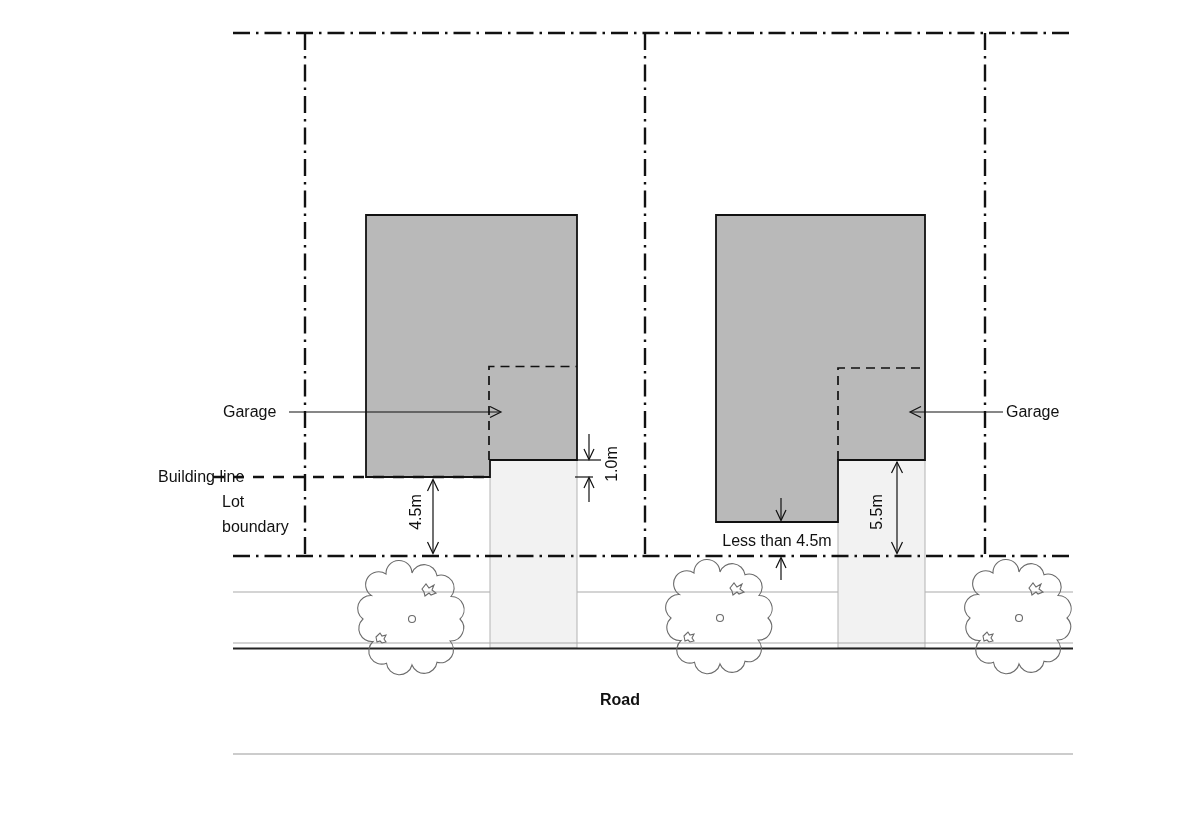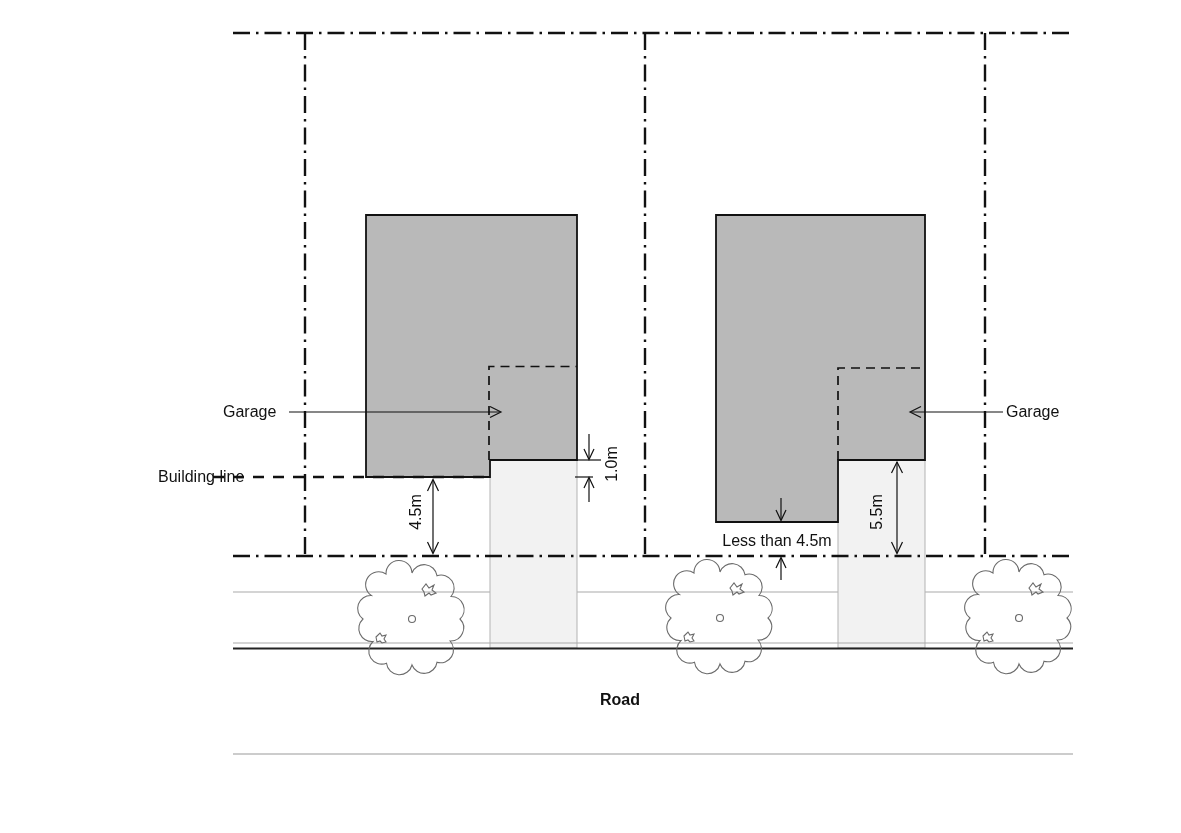--- a/index.html
+++ b/index.html
@@ -112,20 +112,21 @@
     <g stroke="#111" stroke-width="1.2" fill="none">
       <path d="M781 498 V519"></path>
       <path d="M776 510 L781 520.5 L786 510"></path>
       <path d="M781 580 V559"></path>
       <path d="M776 568 L781 557.5 L786 568"></path>
     </g>
   </svg>
 
   <div class="lbl" style="left:110px;top:467px;margin-left:48px;">Building line</div>
 
+  <div class="lbl wrap" style="left:222px;top:489px;width:82px;">Lot boundary</div>
 
   <div class="lbl" style="left:223px;top:402px;">Garage</div>
 
   <div class="lbl" style="left:1006px;top:402px;">Garage</div>
 
   <div class="lbl rot" style="left:415px;top:512px;">4.5m</div>
 
   <div class="lbl rot" style="left:611px;top:464px;">1.0m</div>
 
   <div class="lbl rot" style="left:876px;top:512px;">5.5m</div>

